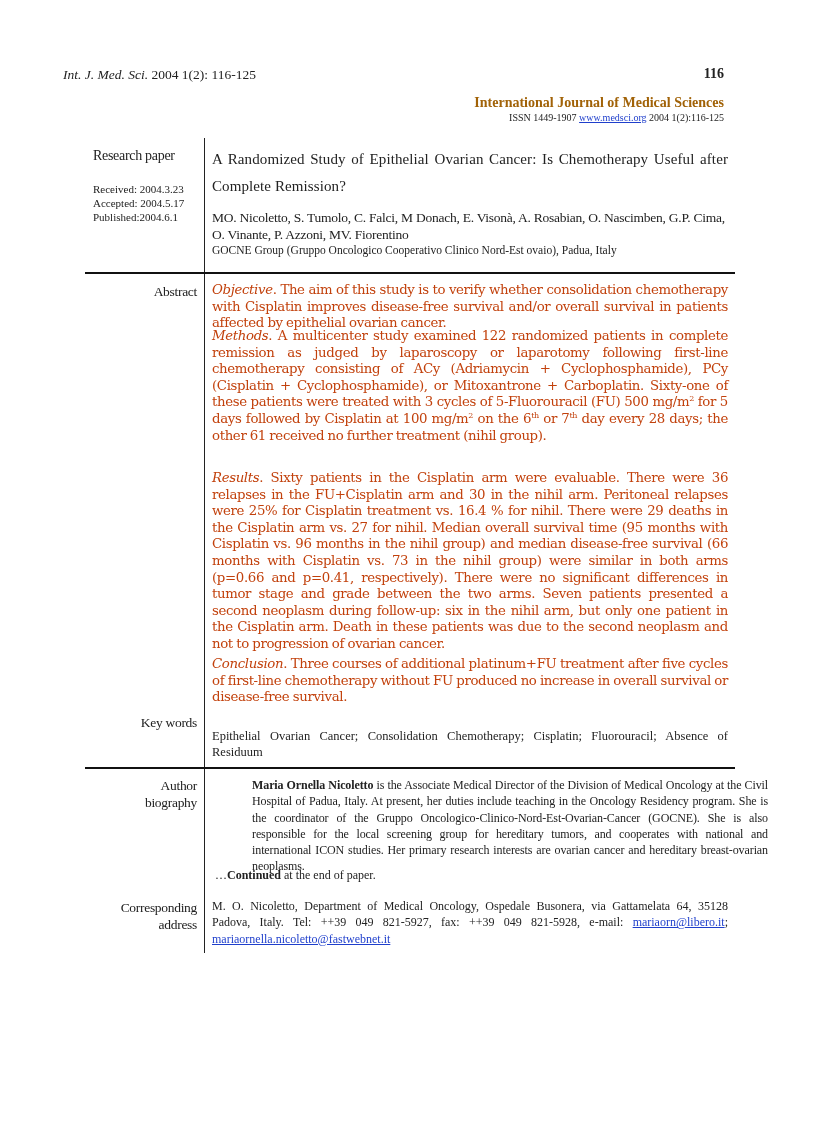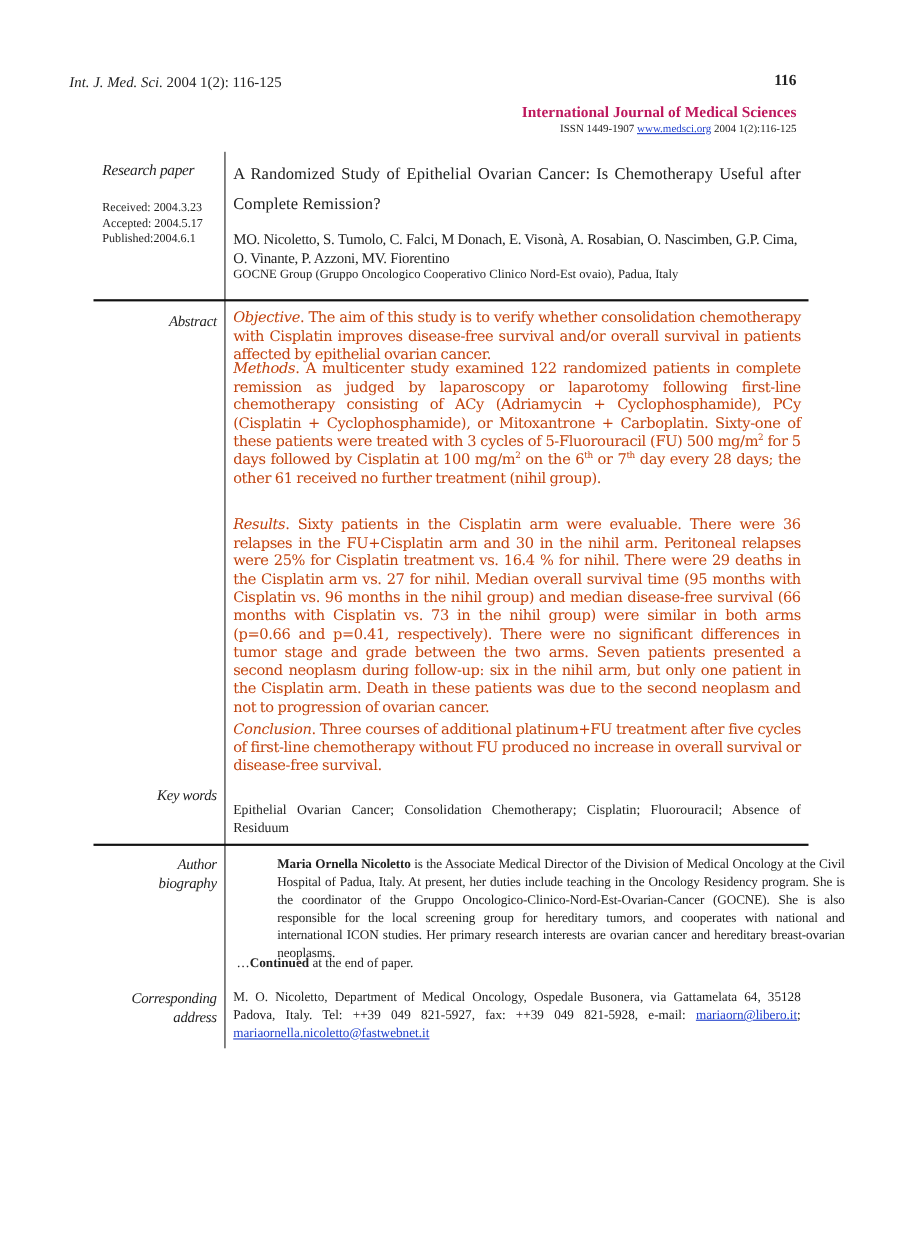--- a/index.html
+++ b/index.html
@@ -33,21 +33,21 @@
 
     
     .journal-block {
       right: 92px; top: 94px;
       text-align: right;
       line-height: 14px;
     }
     .journal-name {
       font-size: 14px;
       font-weight: bold;
-      color: #be185d;
+      color: #a16207;
       line-height: 17px;
     }
     .journal-line {
       font-size: 10px;
       color: #222;
     }
     .link {
       color: #1f3fcc;
       text-decoration: underline;
     }
@@ -67,21 +67,20 @@
       background: #111;
     }
     .hrule-1 { top: 272px; }
     .hrule-2 { top: 767px; }
 
     
     .left-label {
       font-size: 13.5px;
       color: #222;
       letter-spacing: -0.3px;
-      font-style: italic;
     }
     .left-label.right {
       width: 112px;
       left: 85px;
       text-align: right;
       line-height: 17px;
     }
     .research-label {
       left: 93px; top: 148px;
       font-size: 14px;

